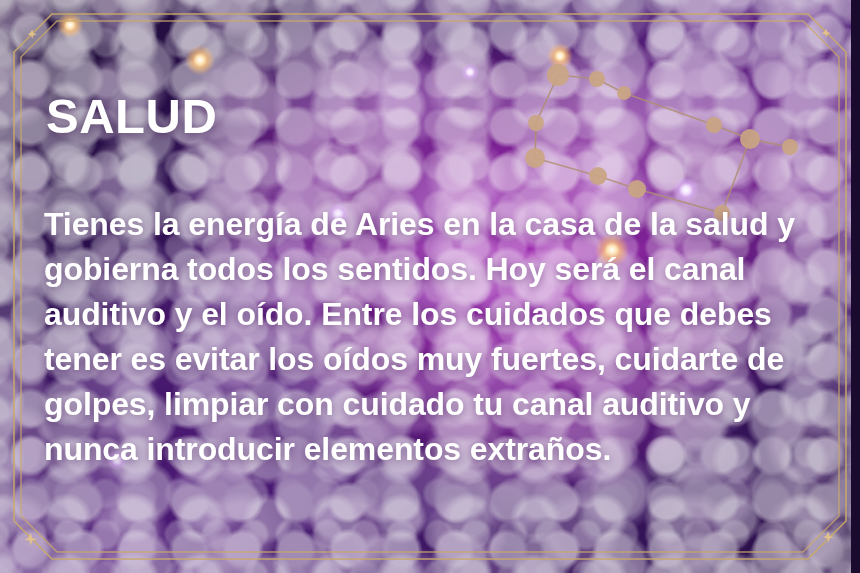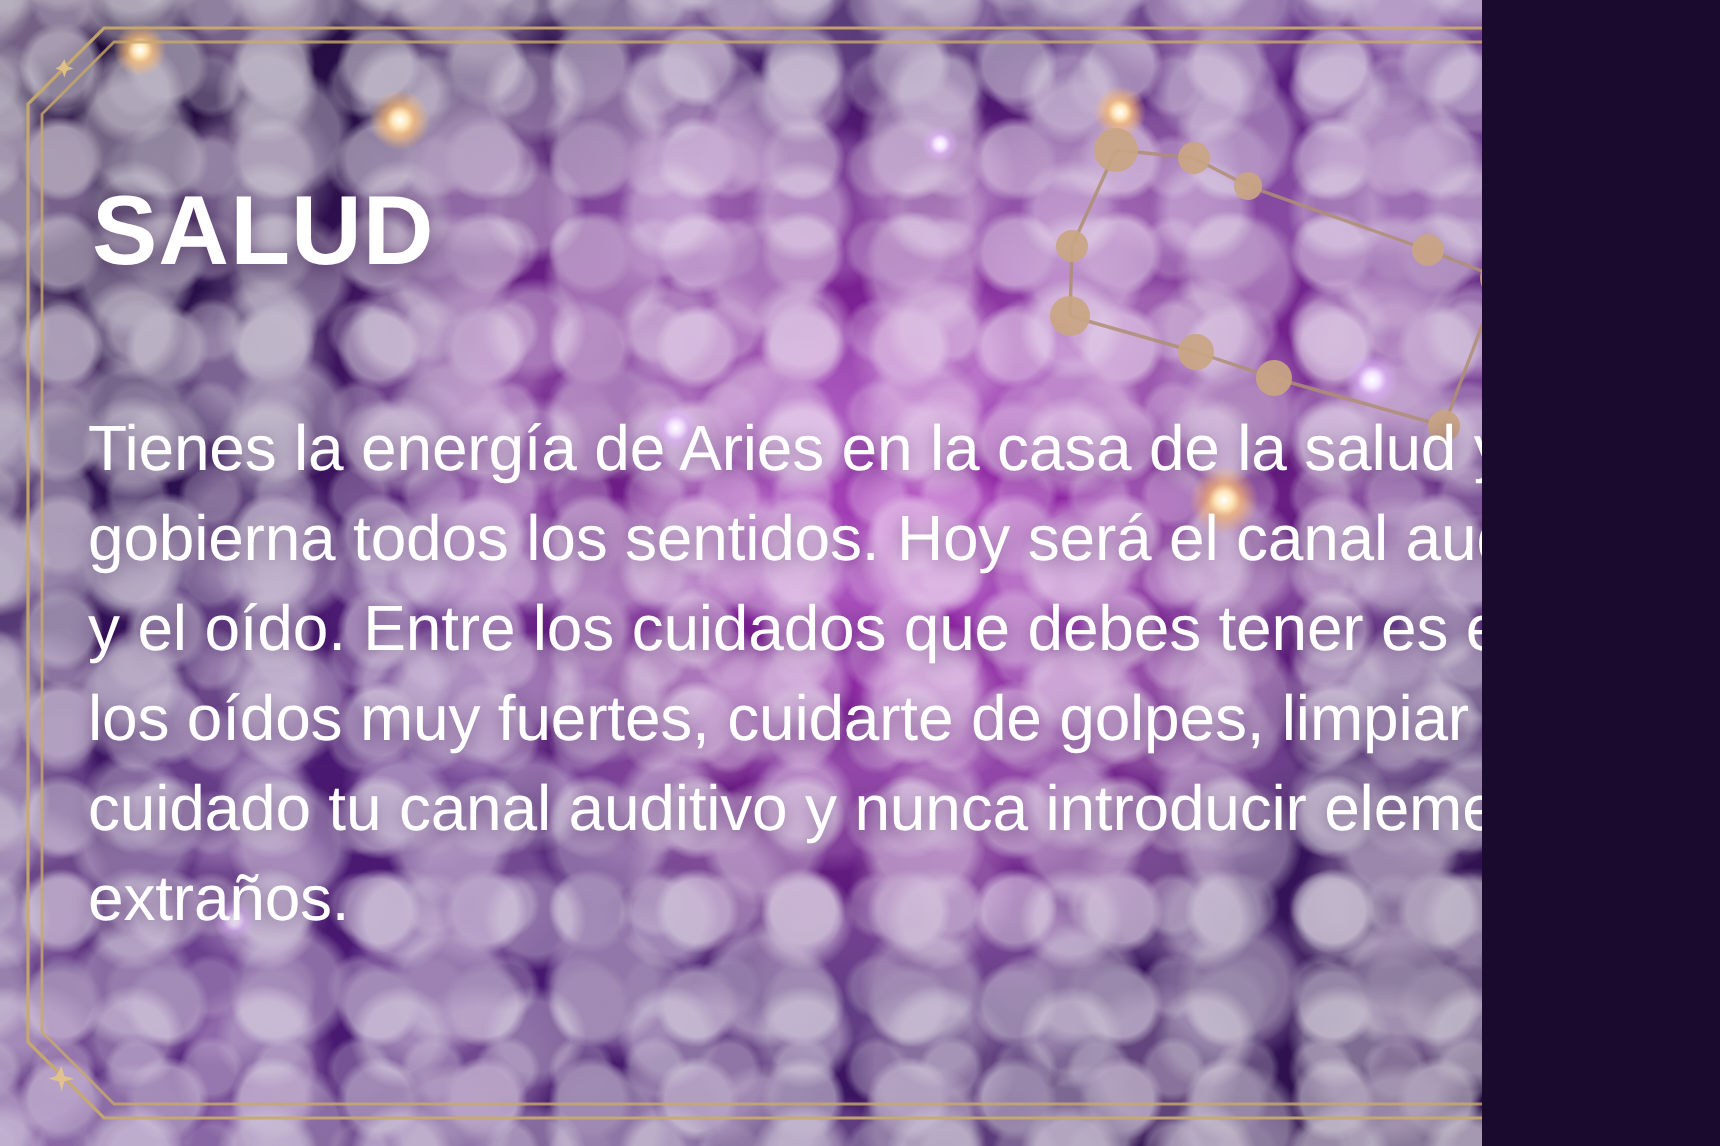--- a/index.html
+++ b/index.html
@@ -2,21 +2,21 @@
 <html><head>
 <meta charset="utf-8">
 <style>
   html,body{margin:0;padding:0;}
   body{
     width:860px;height:573px;overflow:hidden;
     background:#1a0b2e;
     font-family:"Liberation Sans", sans-serif;
   }
   .card{
-    position:relative;width:741px;height:573px;overflow:hidden;
+    position:relative;width:851px;height:573px;overflow:hidden;
     background:#8b5cf6;
   }
 
   
   .bg-base{
     position:absolute;inset:0;
     background:
       radial-gradient(ellipse 46% 58% at 62% 46%, #a32fb4 0%, #8a26a0 26%, #6a1c84 48%, rgba(70,24,104,0) 72%),
       radial-gradient(ellipse 30% 40% at 40% 30%, #7b2594 0%, rgba(90,28,120,0) 70%),
       radial-gradient(ellipse 38% 44% at 86% 30%, #7d2b96 0%, rgba(80,26,110,0) 74%),
@@ -80,21 +80,21 @@
   
   .content{position:absolute;left:0;top:0;width:860px;height:573px;}
   .title{
     position:absolute;left:46px;top:92px;
     font-size:49px;line-height:1;font-weight:bold;color:#ffffff;
     letter-spacing:.5px;
     text-shadow:0 2px 10px rgba(40,0,60,.55);
   }
   .body-text{
     position:absolute;left:44px;top:202px;width:790px;
-    font-size:32px;line-height:45px;font-weight:normal;color:#ffffff;
+    font-size:32px;line-height:45px;font-weight:bold;color:#ffffff;
     letter-spacing:-.1px;
     text-shadow:0 2px 9px rgba(45,5,70,.5);
   }
 </style>
 </head>
 <body>
 
 <div class="card">
 
   <div class="bg-base"></div>

